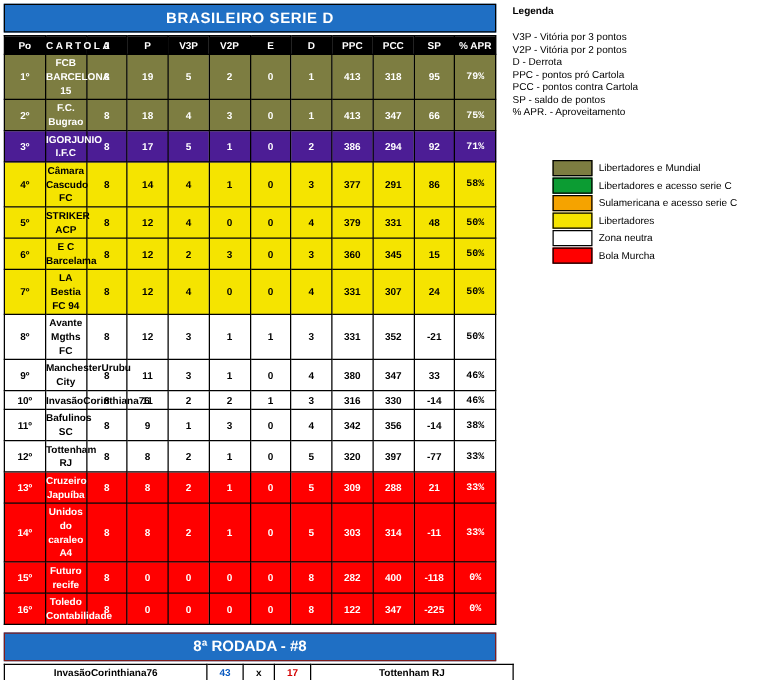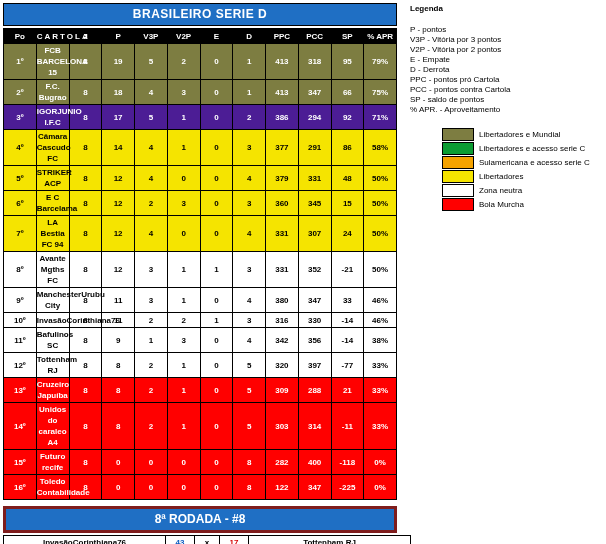--- a/index.html
+++ b/index.html
@@ -45,32 +45,32 @@
   }
   thead th{
     background:#000000;
     color:#ffffff;
     font-size:9px;
   }
   th.team-h{ letter-spacing:2px; }
   td.pos{ width:18px;}
   td.team{ text-align:center; width:150px;}
   td.num{ width:17px;}
-  td.apr{ width:26px;}
+  td.apr{ width:26px;font-family:Liberation Mono, monospace;}
   
   .r-olive  { background:#7d7d41; color:#ffffff;}
   .r-green  { background:#4c1d95; color:#ffffff;}
   .r-yellow { background:#f5e400; color:#000000;}
   .r-white  { background:#ffffff; color:#000000;}
   .r-red    { background:#ff0000; color:#ffffff;}
   
   .round-bar{
     margin:0 3px;
     background:#1f6fc4;
-    border:3px solid #7f1d1d;
+    border:1px solid #7f1d1d;
     color:#fff;
     font-weight:bold;
     font-size:12px;
     text-align:center;
     padding:3px 0 4px 0;
   }
   table.fixtures{
     border-collapse:collapse;
     margin:2px 3px 0 3px;
     width:394px;
@@ -368,24 +368,22 @@
           <td class="away">Tottenham RJ</td>
         </tr>
       </tbody>
   </table>
 
 </div>
 
 <div class="legend">
   <div class="lg-title">Legenda</div>
   <div id="legend-lines">
-      <div class="lg-line">P - pontos</div>
       <div class="lg-line">V3P - Vitória por 3 pontos</div>
       <div class="lg-line">V2P - Vitória por 2 pontos</div>
-      <div class="lg-line">E - Empate</div>
       <div class="lg-line">D - Derrota</div>
       <div class="lg-line">PPC - pontos pró Cartola</div>
       <div class="lg-line">PCC - pontos contra Cartola</div>
       <div class="lg-line">SP - saldo de pontos</div>
       <div class="lg-line">% APR. - Aproveitamento</div>
     </div>
 </div>
 
 <div class="legend-box">
   <div id="legend-swatches">

